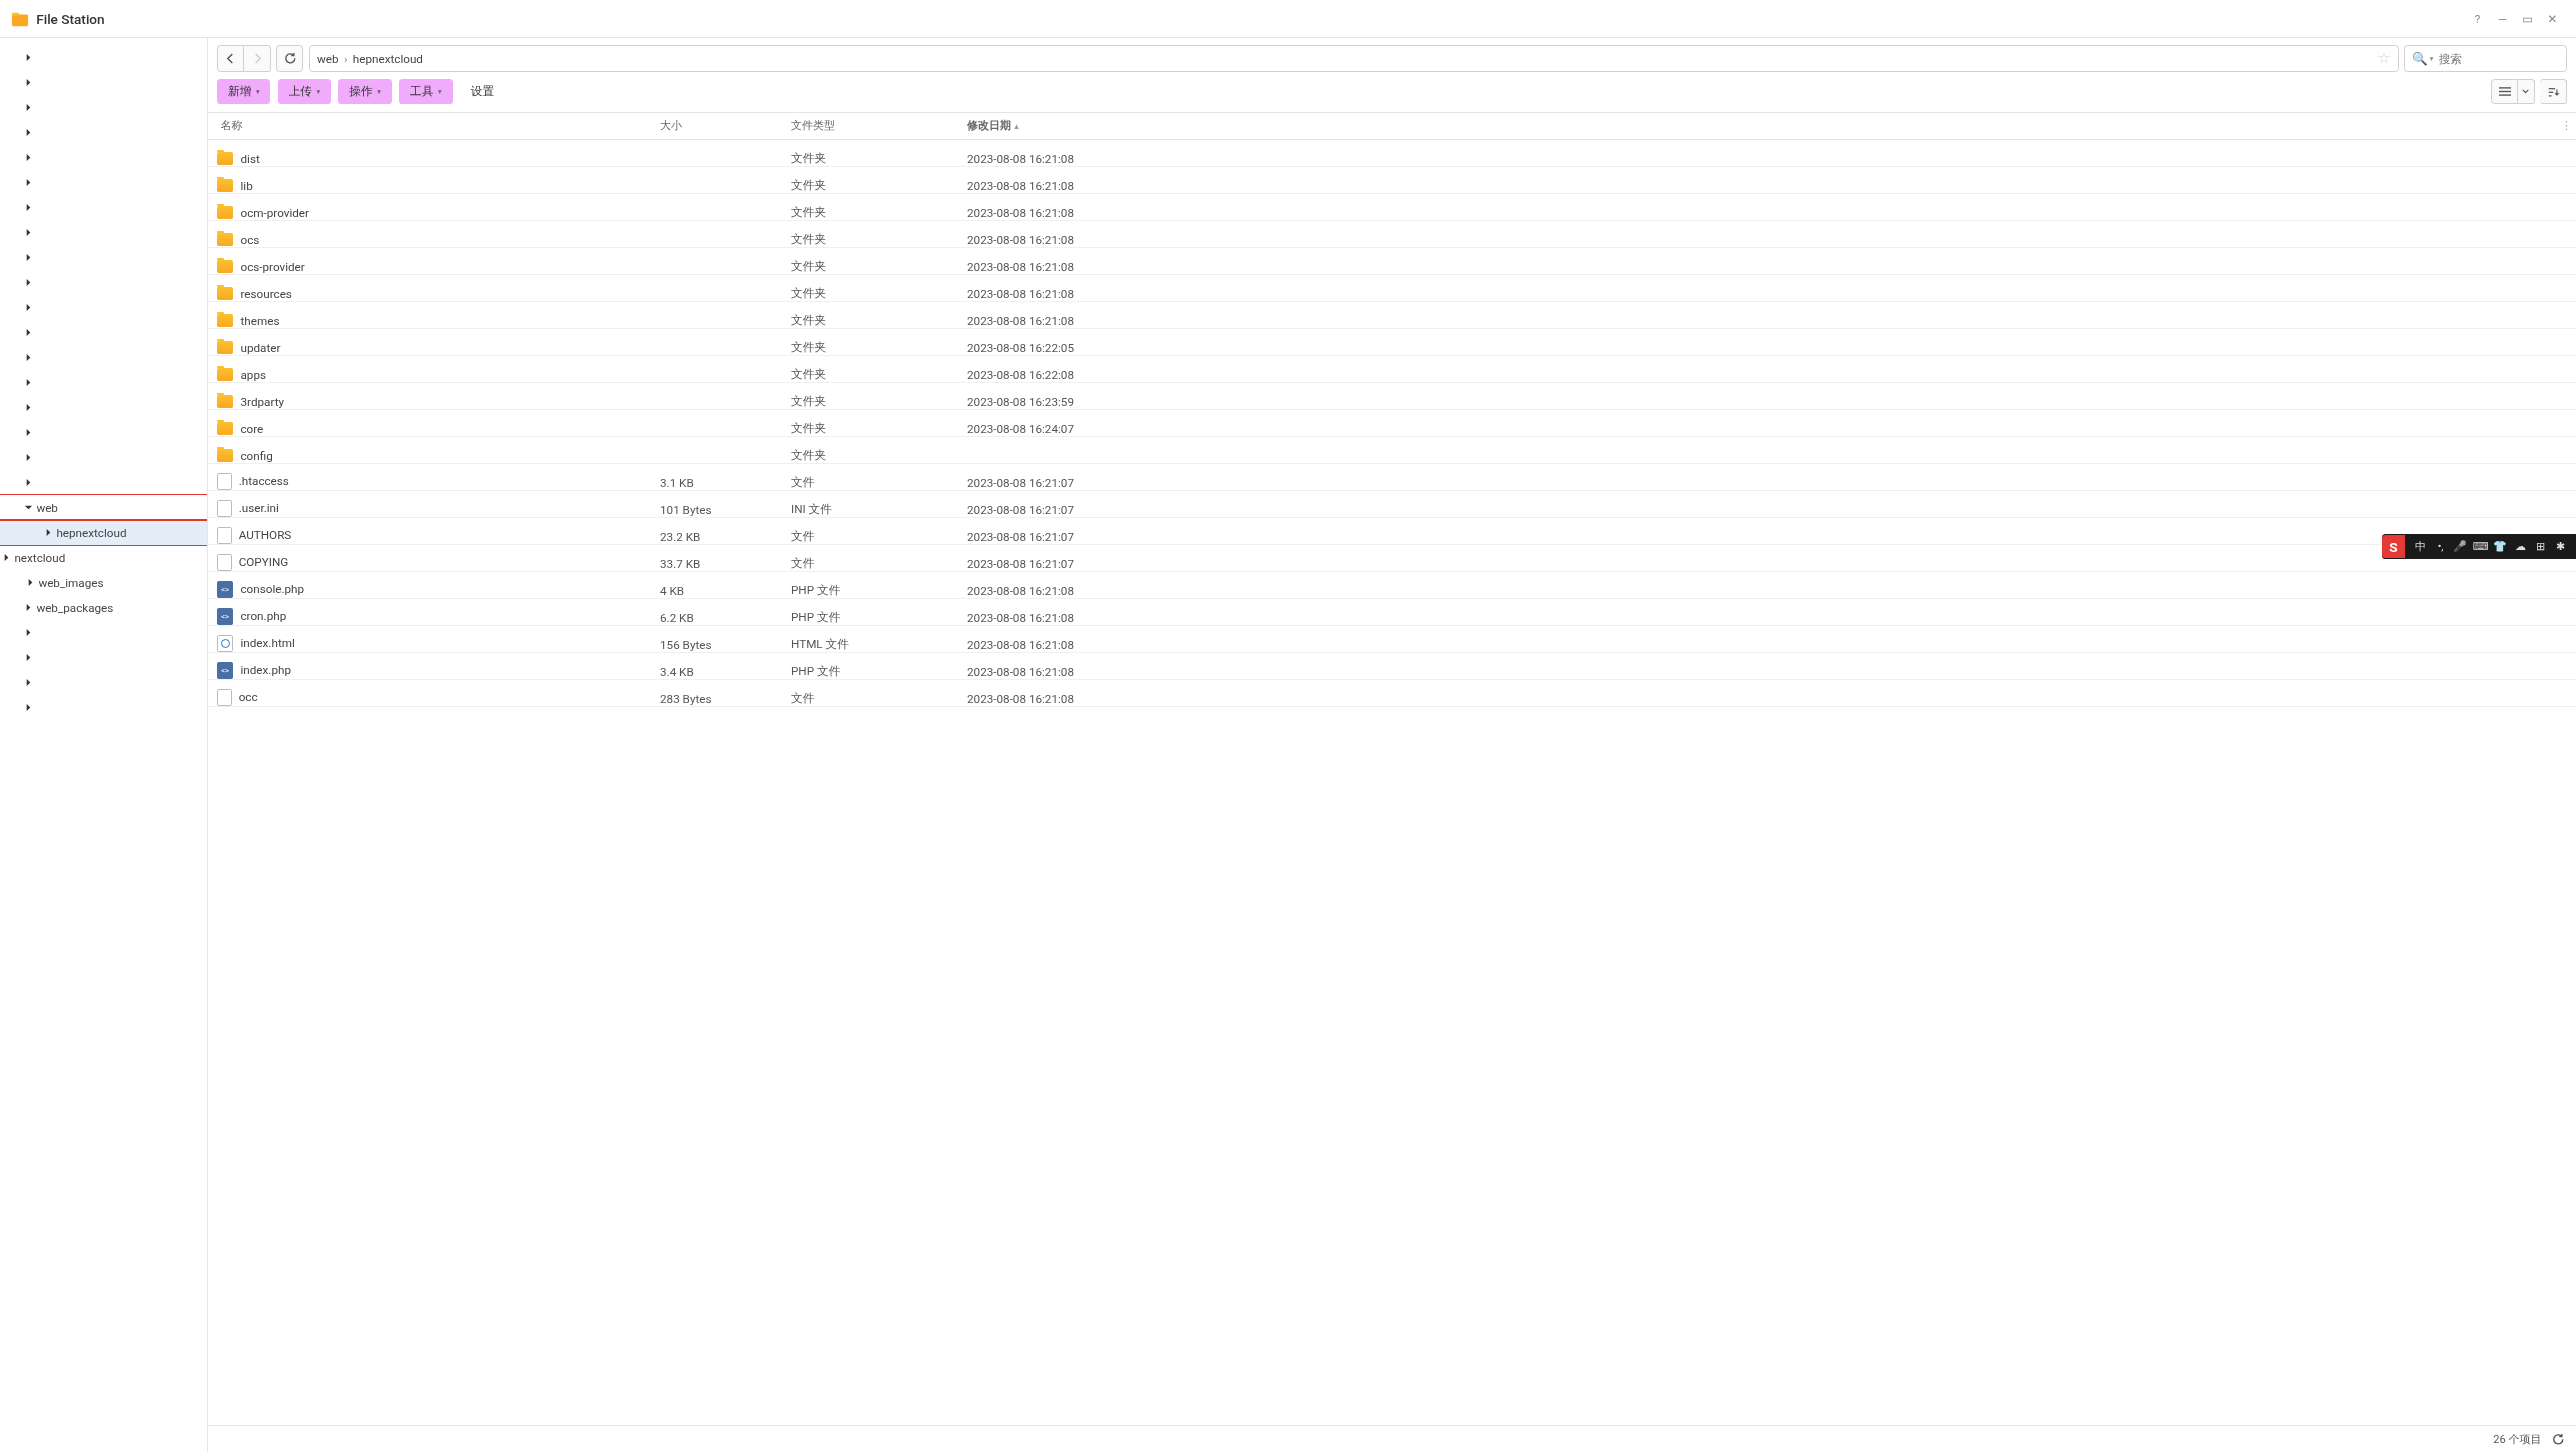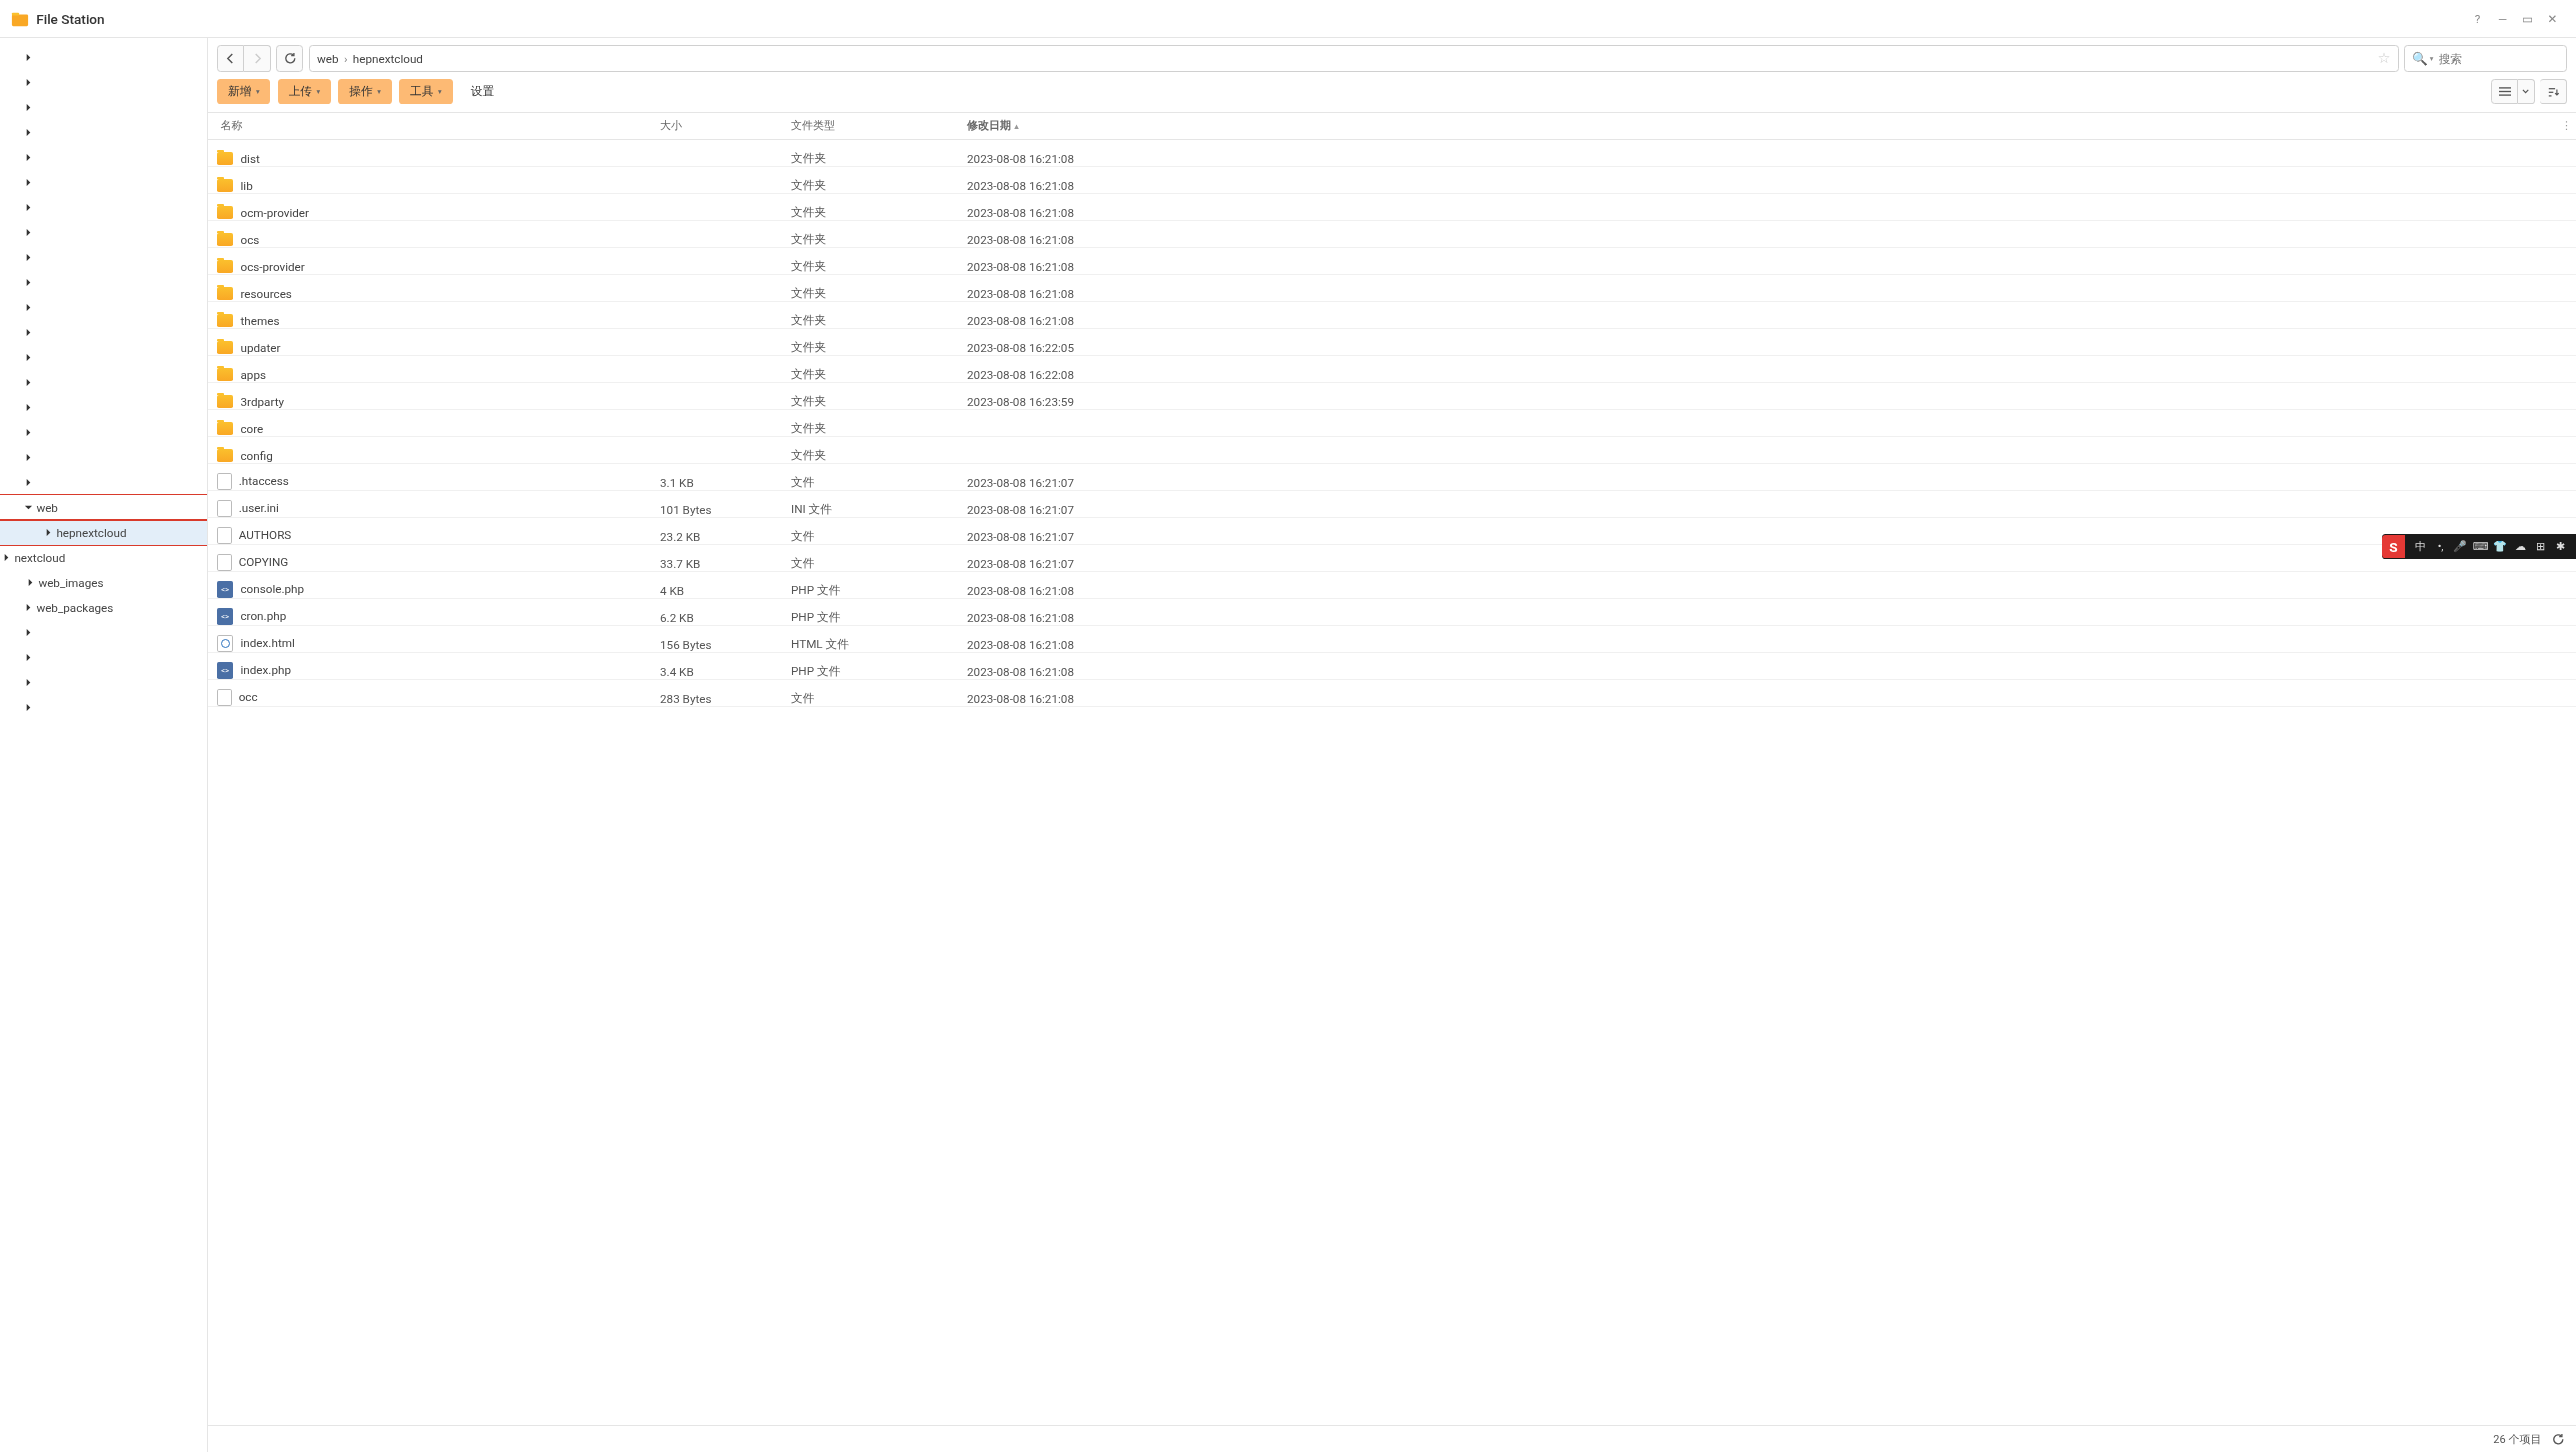--- a/index.html
+++ b/index.html
@@ -26,21 +26,21 @@
 .nav-group .nav-btn:last-child { border-top-left-radius: 0; border-bottom-left-radius: 0; border-left: none; }
 .breadcrumb { flex: 1; display: flex; align-items: center; height: 27px; border: 0.9px solid #d0d0d0; border-radius: 3.6px; padding: 0 7.2px; background: #fff; }
 .breadcrumb .crumb { font-size: 11.7px; color: #444; }
 .breadcrumb .sep { margin: 0 5.4px; color: #888; }
 .breadcrumb .star { margin-left: auto; color: #ccc; font-size: 14.5px; }
 .search-box { display: flex; align-items: center; height: 27px; width: 163px; border: 0.9px solid #d0d0d0; border-radius: 3.6px; padding: 0 7.2px; background: #fff; }
 .search-box .mag { color: #888; font-size: 12.6px; margin-right: 1.8px; }
 .search-box .dd { color: #888; font-size: 7.2px; margin-right: 5.4px; }
 .search-box input { border: none; outline: none; flex: 1; font-size: 11.7px; background: transparent; }
 .toolbar-row2 { display: flex; align-items: center; gap: 7.2px; padding: 3.6px 9px 7.2px; border-bottom: 0.9px solid #e5e5e5; }
-.tbtn { display: inline-flex; align-items: center; height: 25px; padding: 0 11px; border: none; border-radius: 3.6px; background: #fdba74; color: #333; font-size: 11.7px; cursor: pointer; gap: 4.5px; }
+.tbtn { display: inline-flex; align-items: center; height: 25px; padding: 0 11px; border: none; border-radius: 3.6px; background: #f0abfc; color: #333; font-size: 11.7px; cursor: pointer; gap: 4.5px; }
 .tbtn .caret { font-size: 7.2px; color: #666; }
 .tbtn.link { background: transparent; }
 .tbar-right { margin-left: auto; display: flex; gap: 5.4px; }
 .view-group { display: flex; }
 .view-btn { width: 27px; height: 25px; display: inline-flex; align-items: center; justify-content: center; border: 0.9px solid #d0d0d0; background: #fafafa; color: #555; cursor: pointer; }
 .view-btn:first-child { border-top-left-radius: 3.6px; border-bottom-left-radius: 3.6px; }
 .view-btn:last-child { border-top-right-radius: 3.6px; border-bottom-right-radius: 3.6px; border-left: none; }
 .file-header { display: flex; align-items: center; height: 27px; border-bottom: 0.9px solid #e5e5e5; color: #666; font-size: 11px; padding-left: 9px; user-select: none; }
 .file-header .col { border-right: 0.9px solid transparent; }
 .file-header .col-name { flex: 0 0 443px; padding-left: 3.6px; }
@@ -486,20 +486,21 @@
           <div class="col-type">文件夹</div>
           <div class="col-date">2023-08-08 16:23:59</div>
         </div>
         <div class="file-row">
           <div class="col-name">
             <span class="icon-folder"></span>
             <span>core</span>
           </div>
           <div class="col-size"></div>
           <div class="col-type">文件夹</div>
+          <div class="col-date">2023-08-08 16:24:07</div>
         </div>
         <div class="file-row">
           <div class="col-name">
             <span class="icon-folder"></span>
             <span>config</span>
           </div>
           <div class="col-size"></div>
           <div class="col-type">文件夹</div>
         </div>
         <div class="file-row">

